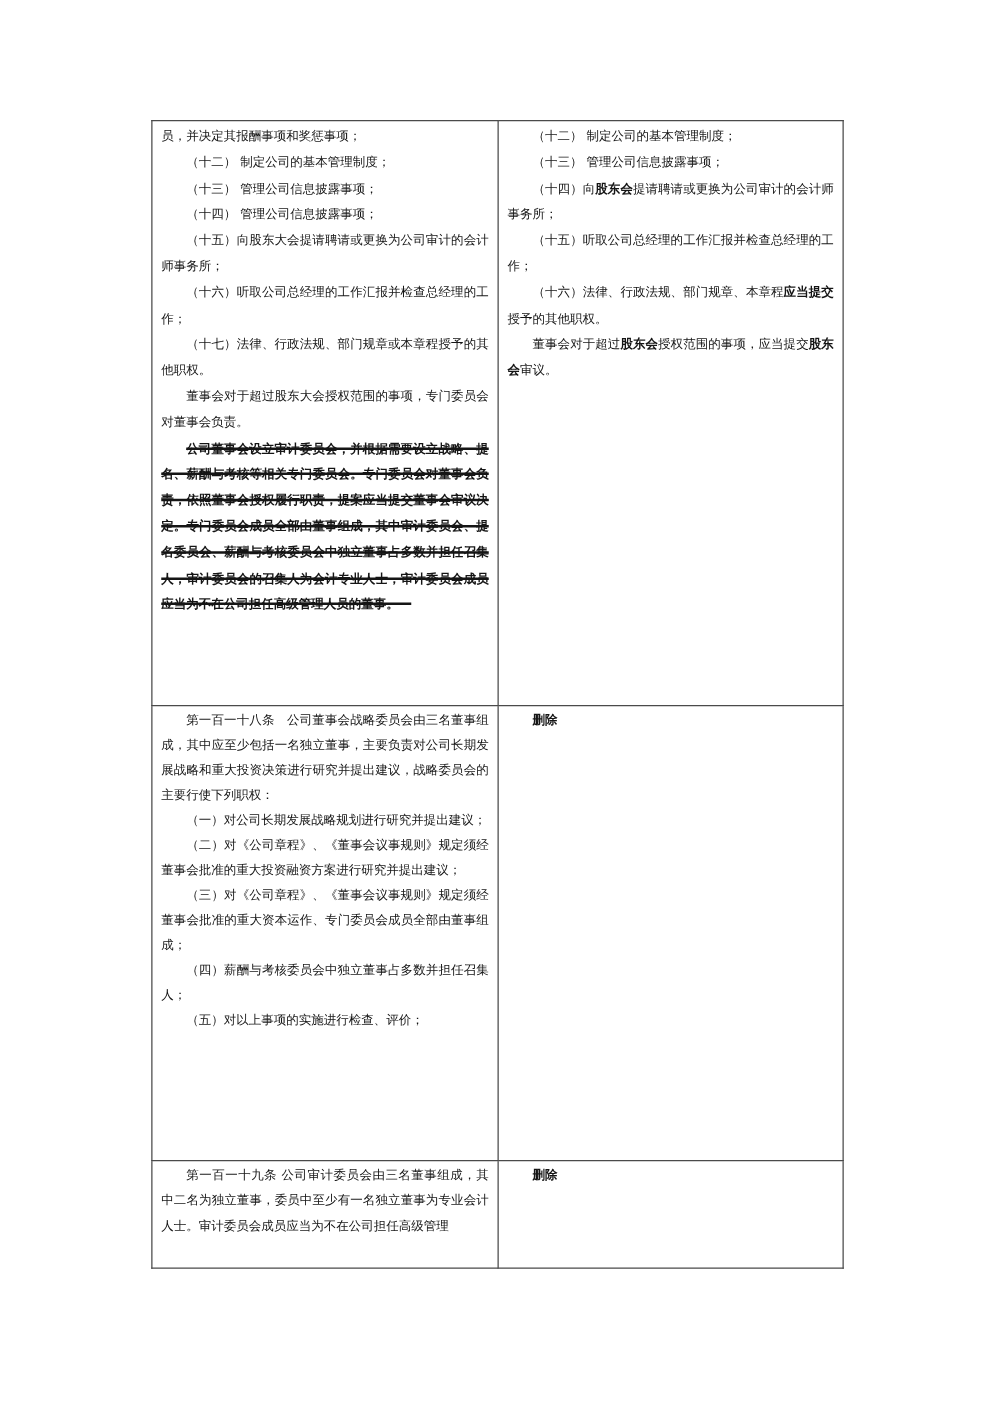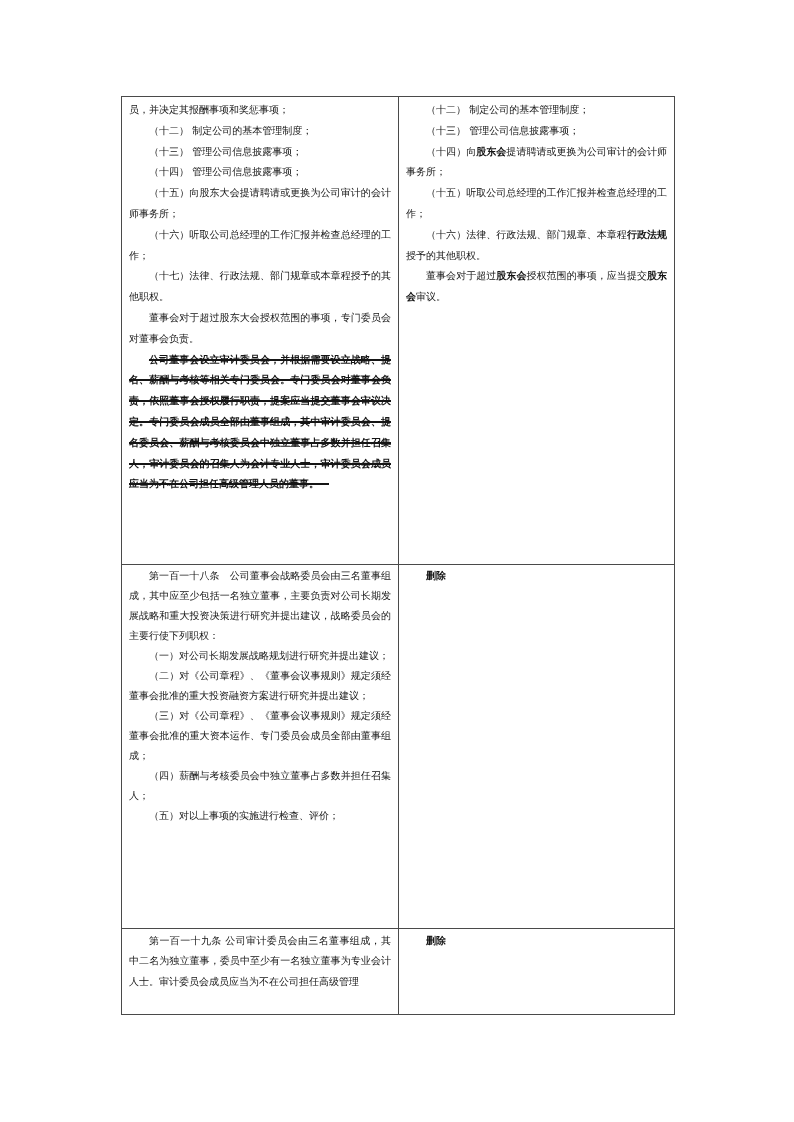--- a/index.html
+++ b/index.html
@@ -32,21 +32,21 @@
   td.cell {
     border: 1px solid #4a4a4a;
     vertical-align: top;
     padding: 0;
   }
   .cell-inner {
     overflow: hidden;
     font-size: 10px;
   }
   tr.r0 .cell-inner { height: 464px; line-height: 20.8px; padding: 3px 7px 0 7px; }
-  tr.r1 .cell-inner { height: 361px; line-height: 20px;   padding: 2px 7px 0 7px; font-family: Liberation Mono, monospace; }
+  tr.r1 .cell-inner { height: 361px; line-height: 20px;   padding: 2px 7px 0 7px; }
   tr.r2 .cell-inner { height: 83px;  line-height: 20.4px; padding: 2px 7px 0 7px; }
   p.para {
     margin: 0;
     text-align: justify;
   }
   p.indent { text-indent: 2em; }
   span.bold { font-weight: 700; }
   span.strike {
     text-decoration: line-through;
     text-decoration-thickness: 1.5px;
@@ -76,21 +76,21 @@
               <p class="para indent"><span>董事会对于超过股东大会授权范围的事项，专门委员会对董事会负责。</span></p>
               <p class="para indent"><span class="bold strike">公司董事会设立审计委员会，并根据需要设立战略、提名、薪酬与考核等相关专门委员会。专门委员会对董事会负责，依照董事会授权履行职责，提案应当提交董事会审议决定。专门委员会成员全部由董事组成，其中审计委员会、提名委员会、薪酬与考核委员会中独立董事占多数并担任召集人，审计委员会的召集人为会计专业人士，审计委员会成员应当为不在公司担任高级管理人员的董事。 </span></p>
             </div>
           </td>
           <td class="cell">
             <div class="cell-inner">
               <p class="para indent"><span>（十二） 制定公司的基本管理制度；</span></p>
               <p class="para indent"><span>（十三） 管理公司信息披露事项；</span></p>
               <p class="para indent"><span>（十四）向</span><span class="bold">股东会</span><span>提请聘请或更换为公司审计的会计师事务所；</span></p>
               <p class="para indent"><span>（十五）听取公司总经理的工作汇报并检查总经理的工作；</span></p>
-              <p class="para indent"><span>（十六）法律、行政法规、部门规章、本章程</span><span class="bold">行政法规</span><span>授予的其他职权。</span></p>
+              <p class="para indent"><span>（十六）法律、行政法规、部门规章、本章程</span><span class="bold">应当提交</span><span>授予的其他职权。</span></p>
               <p class="para indent"><span>董事会对于超过</span><span class="bold">股东会</span><span>授权范围的事项，应当提交</span><span class="bold">股东会</span><span>审议。</span></p>
             </div>
           </td>
         </tr>
         <tr class="r1">
           <td class="cell">
             <div class="cell-inner">
               <p class="para indent"><span>第一百一十八条　公司董事会战略委员会由三名董事组成，其中应至少包括一名独立董事，主要负责对公司长期发展战略和重大投资决策进行研究并提出建议，战略委员会的主要行使下列职权：</span></p>
               <p class="para indent"><span>（一）对公司长期发展战略规划进行研究并提出建议；</span></p>
               <p class="para indent"><span>（二）对《公司章程》、《董事会议事规则》规定须经董事会批准的重大投资融资方案进行研究并提出建议；</span></p>

